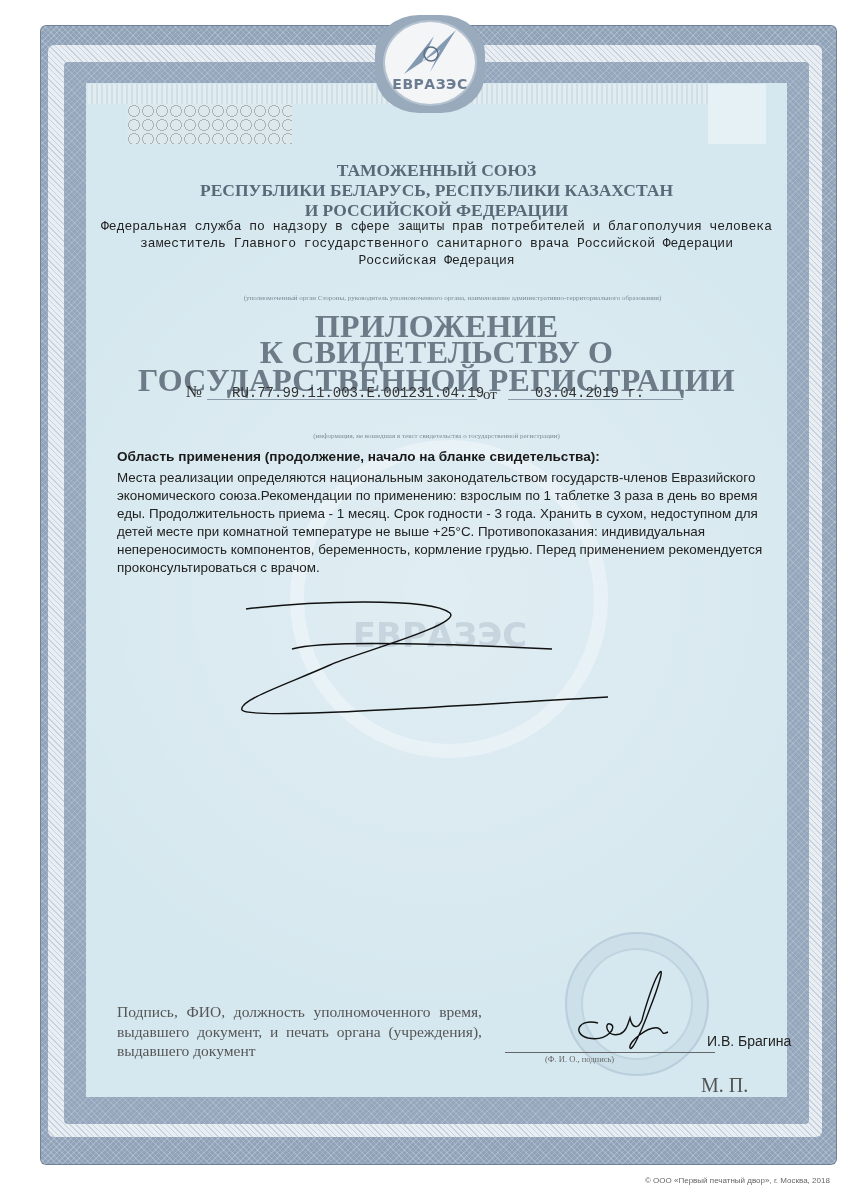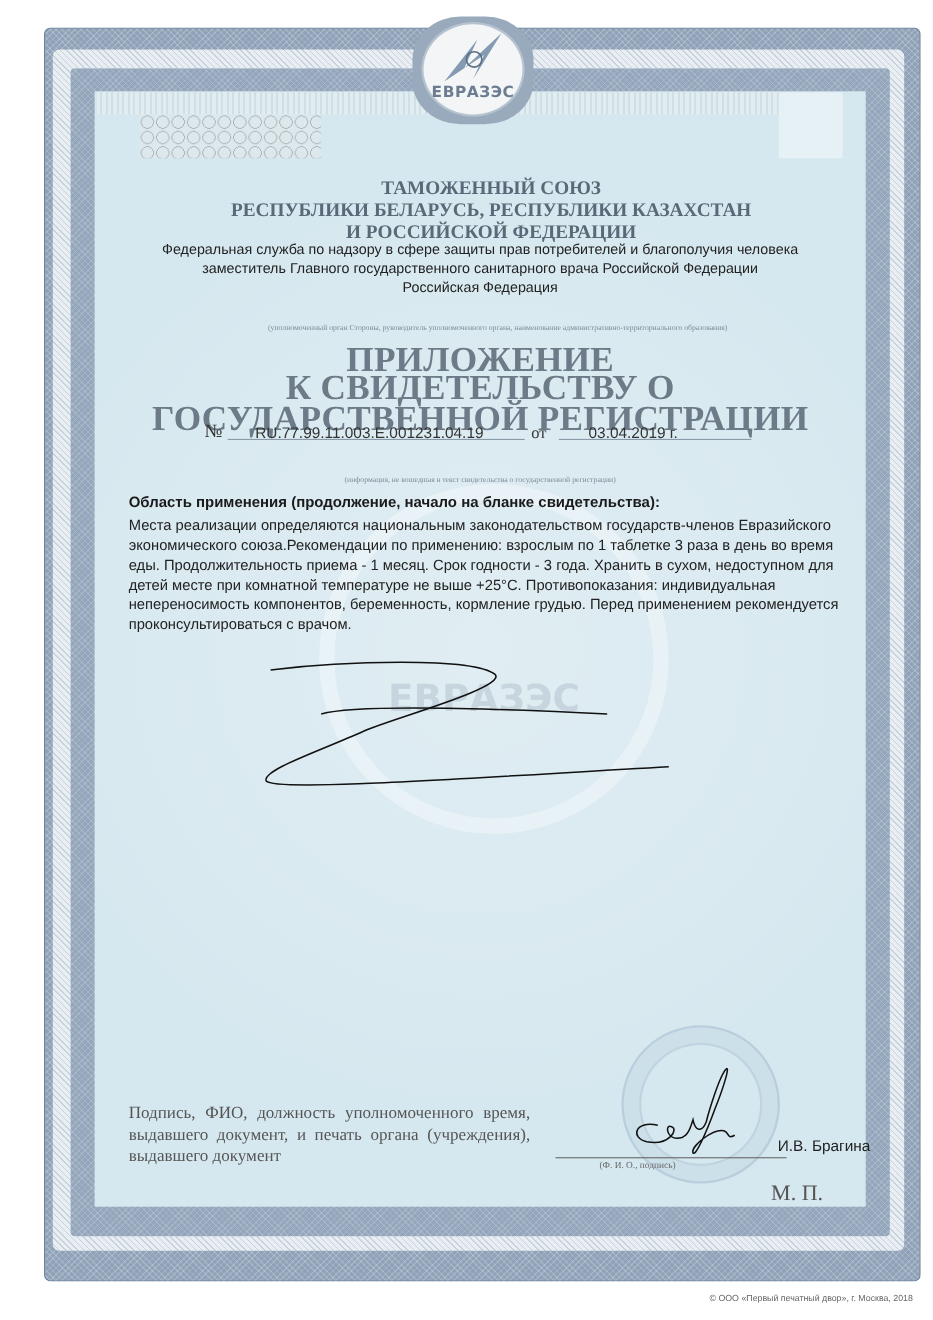--- a/index.html
+++ b/index.html
@@ -77,24 +77,24 @@
       border-radius: 50%;
       border: 14px solid rgba(255,255,255,0.35);
     }
     .watermark-text {
       position: absolute; left: 330px; top: 615px; width: 220px; text-align: center;
       font-family: "DejaVu Sans", sans-serif; font-weight: bold; font-size: 34px;
       color: rgba(170,185,200,0.45);
     }
 
     .serif { font-family: "Liberation Serif", serif; }
-    .sans  { font-family: Liberation Sans, sans-serif; }
+    .sans  { font-family: Liberation Mono, monospace; }
     .center { position: absolute; left: 86px; width: 701px; text-align: center; }
 
-    .union-title { font-size: 17.5px; font-weight: bold; color: #5a6978; line-height: 20px; padding-left: 10px; }
+    .union-title { font-size: 17.5px; font-weight: bold; color: #5a6978; line-height: 20px; }
     .authority { font-size: 13px; color: #222; line-height: 17px; }
     .hint { font-size: 7px; color: #7d8a96; }
     .app-title { font-size: 32px; font-weight: bold; color: #6d7a88; line-height: 28px; letter-spacing: 0.2px; }
 
     .regline { position: absolute; top: 385px; font-size: 14px; color: #333; }
     .underline { position: absolute; border-bottom: 1px solid #8a9aa8; }
 
     .section-head { position: absolute; left: 117px; top: 449px; font-size: 13.6px; font-weight: bold; color: #1a1a1a; }
     .body-text {
       position: absolute; left: 117px; top: 469px; width: 660px;

